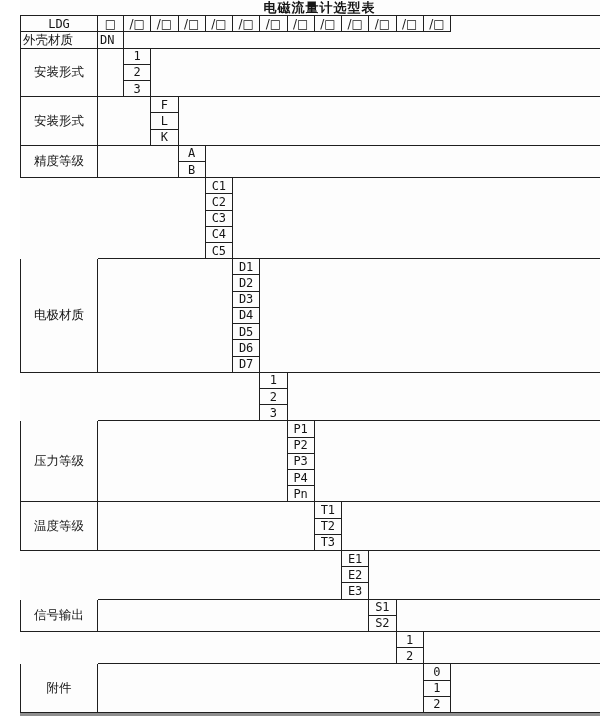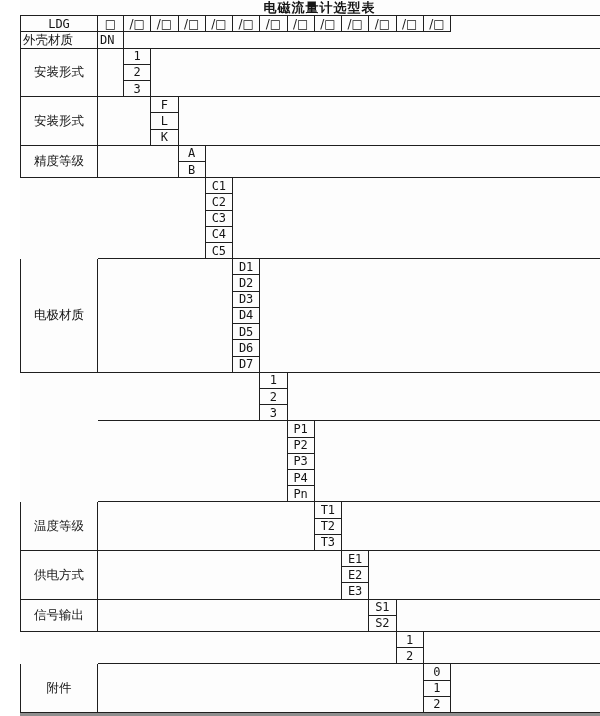--- a/index.html
+++ b/index.html
@@ -93,36 +93,36 @@
     <div class="c code" style="grid-area:22/7/23/8">D6</div>
     <div class="c code" style="grid-area:23/7/24/8">D7</div>
     <div class="c" style="grid-area:17/8/24/16"></div>
 
     <div class="c" style="grid-area:24/2/27/8"></div>
     <div class="c code" style="grid-area:24/8/25/9">1</div>
     <div class="c code" style="grid-area:25/8/26/9">2</div>
     <div class="c code" style="grid-area:26/8/27/9">3</div>
     <div class="c" style="grid-area:24/9/27/16"></div>
 
+    <div class="c lab bl" style="grid-area:27/1/32/2">压力等级</div>
     <div class="c" style="grid-area:27/2/32/9"></div>
     <div class="c code" style="grid-area:27/9/28/10">P1</div>
     <div class="c code" style="grid-area:28/9/29/10">P2</div>
     <div class="c code" style="grid-area:29/9/30/10">P3</div>
     <div class="c code" style="grid-area:30/9/31/10">P4</div>
     <div class="c code" style="grid-area:31/9/32/10">Pn</div>
     <div class="c" style="grid-area:27/10/32/16"></div>
 
     <div class="c lab bl" style="grid-area:32/1/35/2">温度等级</div>
     <div class="c" style="grid-area:32/2/35/10"></div>
     <div class="c code" style="grid-area:32/10/33/11">T1</div>
     <div class="c code" style="grid-area:33/10/34/11">T2</div>
     <div class="c code" style="grid-area:34/10/35/11">T3</div>
     <div class="c" style="grid-area:32/11/35/16"></div>
 
-    <div class="c lab bl" style="grid-area:35/1/38/2">供电方式</div>
     <div class="c" style="grid-area:35/2/38/11"></div>
     <div class="c code" style="grid-area:35/11/36/12">E1</div>
     <div class="c code" style="grid-area:36/11/37/12">E2</div>
     <div class="c code" style="grid-area:37/11/38/12">E3</div>
     <div class="c" style="grid-area:35/12/38/16"></div>
 
     <div class="c lab bl" style="grid-area:38/1/40/2">信号输出</div>
     <div class="c" style="grid-area:38/2/40/12"></div>
     <div class="c code" style="grid-area:38/12/39/13">S1</div>
     <div class="c code" style="grid-area:39/12/40/13">S2</div>

